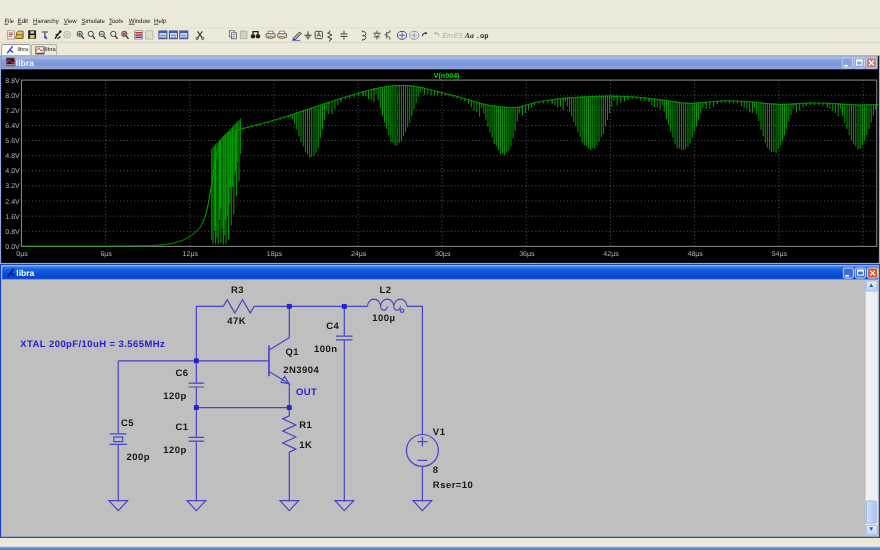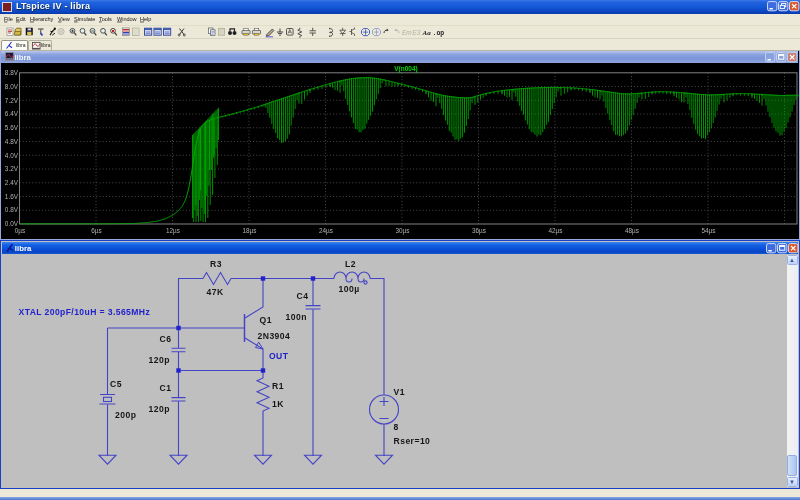--- a/index.html
+++ b/index.html
@@ -28,33 +28,20 @@
 #stitle .ttl{position:absolute;left:13px;top:2.6px;color:#fff;font-size:7.8px;font-weight:bold}
 
 #vsb{left:786.5px;top:255px;width:11px;height:231.5px;background:linear-gradient(90deg,#f4f3ee,#e8eef8)}
 .sbtn{position:absolute;left:0;width:11px;height:9.5px;background:linear-gradient(180deg,#e7f0fd,#bcd1f6);border:1px solid #9ab3e2;border-radius:1.5px;color:#3a5a9c;font-size:6px;text-align:center;line-height:9px}
 #thumb{position:absolute;left:0.5px;top:200px;width:10px;height:21px;background:linear-gradient(90deg,#cfe0fa,#aac4f2);border:1px solid #93aede;border-radius:2px}
 
 #botbeige{left:0;top:489.5px;width:800px;height:7px;background:#ece9d8}
 #taskbar{left:0;top:496.5px;width:800px;height:3.5px;background:linear-gradient(180deg,#87a9e8,#4a77cc)}
 </style></head><body>
 <div id="root">
-<div class="abs" id="tb">
-  <div class="abs ttl">LTspice IV - libra</div>
-  <div class="abs" style="left:2px;top:1.5px;width:10px;height:10px;background:#7a2020;border:1px solid #d8d8e8"></div>
-  <svg width="33" height="11" style="position:absolute;left:766.5px;top:1.2px">
-        <rect x="0.5" y="0.6" width="9.4" height="9.2" rx="1.8" fill="#3e6cdf" stroke="#dce6fa" stroke-width="0.9"></rect>
-        <rect x="2.4" y="7.0" width="3.4" height="1.5" fill="#fff"></rect>
-        <rect x="11.5" y="0.6" width="9.4" height="9.2" rx="1.8" fill="#3e6cdf" stroke="#dce6fa" stroke-width="0.9"></rect>
-        <rect x="14.6" y="2.5" width="4.2" height="3.2" fill="none" stroke="#fff" stroke-width="0.9"></rect>
-        <rect x="13.2" y="4.4" width="4.2" height="3.2" fill="#3e6cdf" stroke="#fff" stroke-width="0.9"></rect>
-        <rect x="22.5" y="0.6" width="9.4" height="9.2" rx="1.8" fill="#d8572c" stroke="#dce6fa" stroke-width="0.9"></rect>
-        <path d="M25 3l4.4 4.4M29.4 3L25 7.4" stroke="#fff" stroke-width="1.15"></path>
-      </svg>
-</div>
 <div class="abs" id="menu">
   <span style="left:3.5px"><u>F</u>ile</span>
       <span style="left:16px"><u>E</u>dit</span>
   <span style="left:30px"><u>H</u>ierarchy</span>
       <span style="left:58px"><u>V</u>iew</span>
   <span style="left:74px"><u>S</u>imulate</span>
       <span style="left:99px"><u>T</u>ools</span>
   <span style="left:116.5px"><u>W</u>indow</span>
       <span style="left:140px"><u>H</u>elp</span>
 </div>

